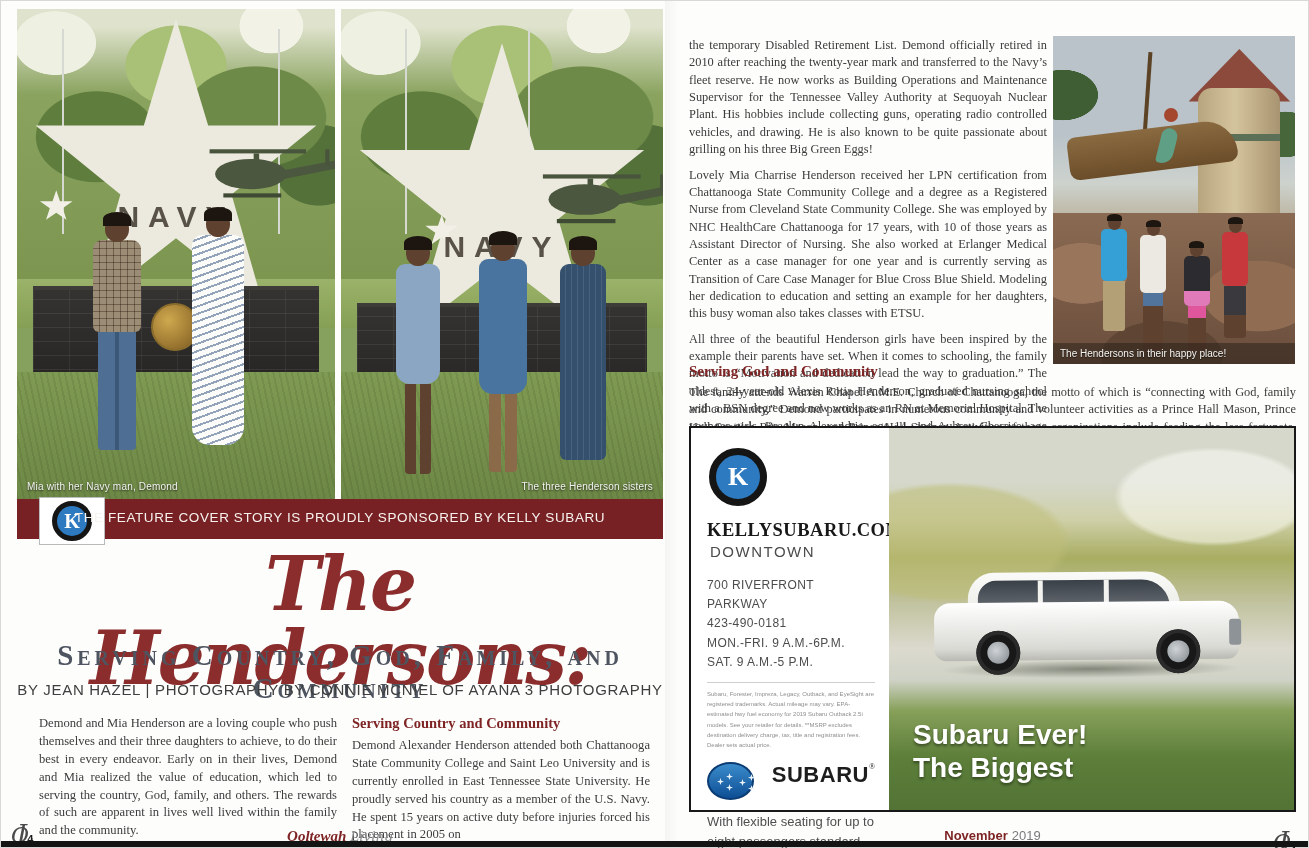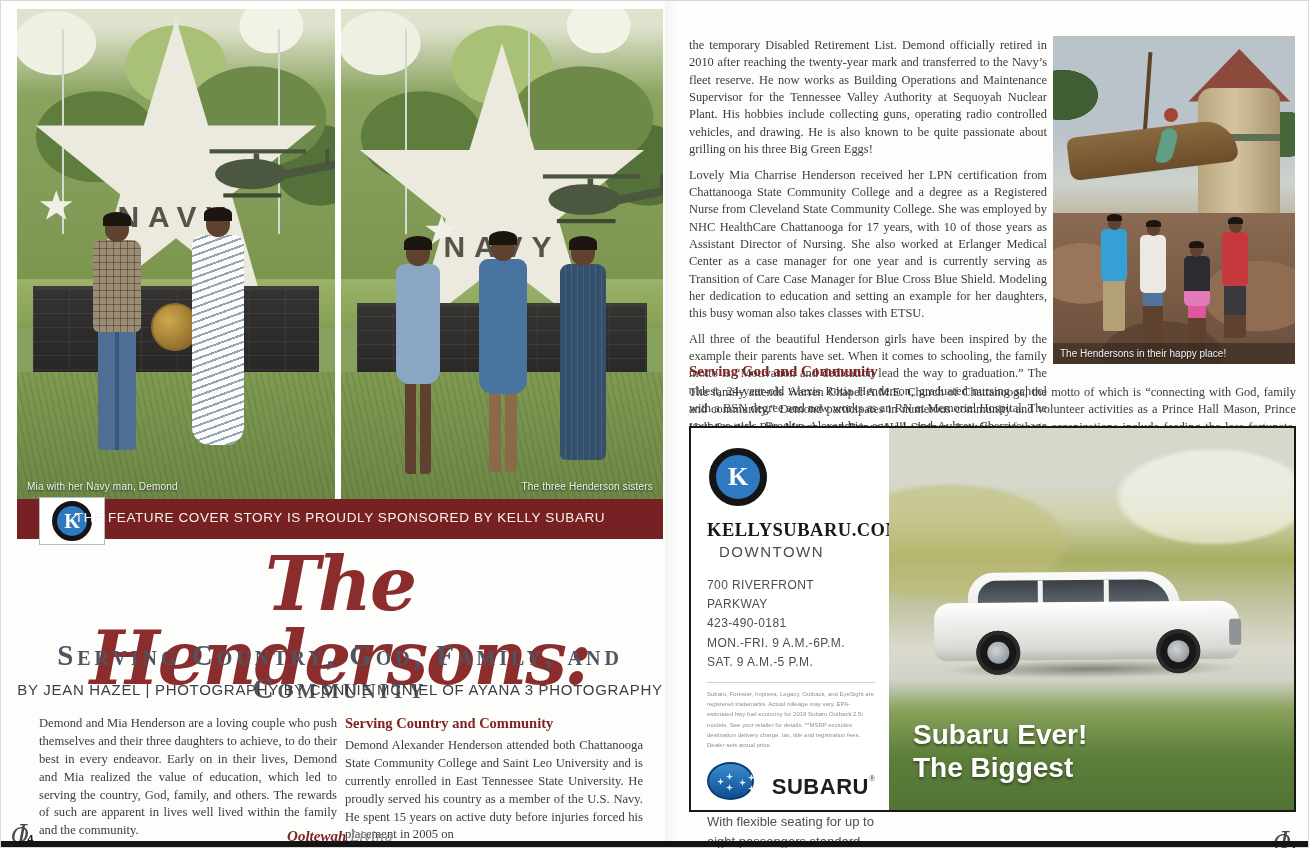--- a/index.html
+++ b/index.html
@@ -72,21 +72,21 @@
   .title-script { position:absolute; left:16px; top:546px; width:646px; text-align:center;
     font-family:"DejaVu Serif", serif; font-style:italic; font-weight:700;
     font-size:74px; color:#8b2d2c; letter-spacing:-2px; line-height:1; }
   .subtitle { position:absolute; left:16px; top:638px; width:646px; text-align:center;
     font-family:"Liberation Serif", serif; font-variant:small-caps; font-weight:700;
     font-size:29px; color:#4e5560; letter-spacing:4px; }
   .byline { position:absolute; left:16px; top:680px; width:646px; text-align:center;
     font-family:"Liberation Sans", sans-serif; font-size:15px; color:#3e3e3e; letter-spacing:0.7px; }
 
   
-  .body-cols { position:absolute; left:38px; top:714px; width:620px; display:flex; gap:8px; }
+  .body-cols { position:absolute; left:38px; top:714px; width:620px; display:flex; gap:15px; }
   .col { width:298px; }
   .body-text { font-size:12.6px; line-height:1.42; color:#3c3c3c; text-align:justify; }
   .sec-heading { font-family:"Liberation Serif", serif; font-weight:700; font-size:14.5px;
     color:#7e2424; margin-bottom:5px; }
 
   
   .article-text { position:absolute; left:688px; top:36px; width:358px; }
   .article-text p { font-size:12.4px; line-height:1.4; color:#3b3b3b; text-align:justify; margin-bottom:8px; }
   .sec2-heading { position:absolute; left:688px; top:362px; font-family:"Liberation Serif", serif;
     font-weight:700; font-size:15px; color:#7e2424; }
@@ -128,25 +128,25 @@
     font-size:10px; color:#f5f5f2; text-shadow:0 1px 1px rgba(0,0,0,0.6); }
 
   
   .ad { position:absolute; left:688px; top:425px; width:607px; height:386px; background:#ffffff;
     border:2px solid #181818; }
   .ad-left { position:absolute; left:0; top:0; width:198px; height:100%; padding:14px 14px 10px 16px; }
   .ad-k-circle { width:58px; height:58px; border-radius:50%; background:#2d7ac0; border:7px solid #151515;
     display:flex; align-items:center; justify-content:center; color:#fff;
     font-family:"Liberation Serif", serif; font-weight:700; font-size:26px; margin:6px 0 14px 2px; }
   .ad-site { font-family:"Liberation Serif", serif; font-weight:700; font-size:18.5px; color:#181818; letter-spacing:0.5px; }
-  .ad-town { font-family:"Liberation Sans", sans-serif; font-size:15px; color:#4c4c4c; letter-spacing:1.5px; margin:2px 12px 16px; }
+  .ad-town { font-family:"Liberation Sans", sans-serif; font-size:15px; color:#4c4c4c; letter-spacing:1.5px; margin:2px 3px 16px; }
   .ad-addr { font-family:"Liberation Sans", sans-serif; font-size:12px; color:#4c4c4c; line-height:1.6; letter-spacing:0.4px; }
   .ad-rule { border:none; border-top:1px solid #cfcfcf; margin:10px 0 6px; }
   .ad-fine { font-family:"Liberation Sans", sans-serif; font-size:6px; color:#8f8f8f; line-height:1.7; }
-  .subaru-row { display:flex; align-items:flex-end; gap:18px; margin:12px 0 12px; }
+  .subaru-row { display:flex; align-items:flex-start; gap:18px; margin:12px 0 12px; }
   .subaru-oval { width:58px; height:38px; border-radius:50%; position:relative;
     background:linear-gradient(#3b8ccb,#0d4e95); border:2px solid #0b3c74; }
   .subaru-oval i { position:absolute; width:7px; height:7px; background:#eaf2fa;
     clip-path:polygon(50% 0, 62% 38%, 100% 50%, 62% 62%, 50% 100%, 38% 62%, 0 50%, 38% 38%); }
   .subaru-word { font-family:"Liberation Sans", sans-serif; font-weight:700; font-size:22px; color:#1d1d1d; letter-spacing:0.5px; }
   .subaru-reg { font-size:8px; vertical-align:top; color:#1d1d1d; }
   .ad-copy { font-family:"Liberation Sans", sans-serif; font-size:13px; color:#4f4f4f; line-height:1.5; }
 
   .car-photo { position:absolute; left:198px; top:0; right:0; bottom:0; overflow:hidden;
     background:
@@ -374,19 +374,22 @@
       </div>
     </div>
   </div>
 
   <div class="footer-mark" id="mark-left">
     <span class="mono-o">O</span><span class="mono-l">L</span><span class="pg">4</span>
   </div>
   <div class="footer-center-left">
     <span class="mag-bold">Ooltewah</span><span class="mag-script">Living</span>
   </div>
+  <div class="footer-center-right">
+    <span class="issue-bold">November</span><span class="issue-year">2019</span>
+  </div>
   <div class="footer-mark" id="mark-right">
     <span class="mono-o">O</span><span class="mono-l">L</span><span class="pg">5</span>
   </div>
 
   <div class="gutter"></div>
   <div class="bottom-strip"></div>
 </div>
 
 </body></html>

